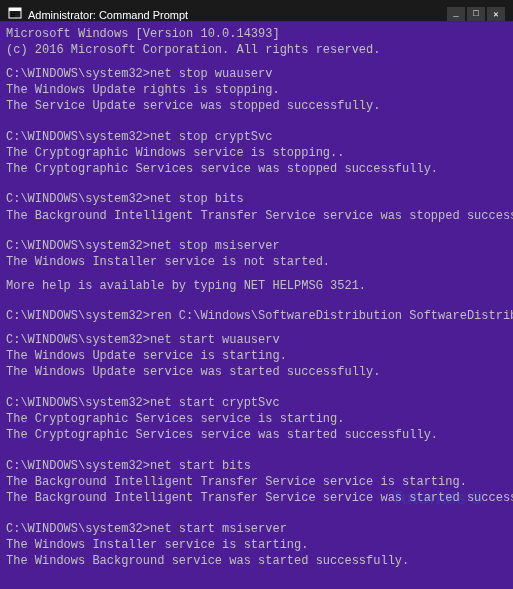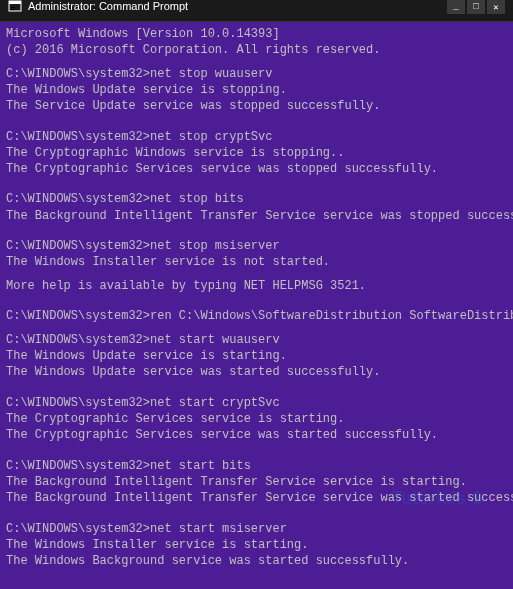--- a/index.html
+++ b/index.html
@@ -15,21 +15,21 @@
       font-family: 'Courier New', Courier, monospace;
       font-size: 12px;
       color: #c0c0c0;
       overflow: hidden;
     }
 
     .title-bar {
       background: #1a1a1a;
       height: 22px;
       display: flex;
-      align-items: flex-start;
+      align-items: flex-end;
       padding: 0 8px;
       gap: 6px;
       border-bottom: 1px solid #333;
     }
 
     .title-bar-icon {
       width: 14px;
       height: 14px;
       display: flex;
       align-items: center;
@@ -118,21 +118,21 @@
     <button class="title-btn close">✕</button>
   </div>
 </div>
 
 <div class="terminal-body">
   <div id="terminal-output">
       <span class="line">Microsoft Windows [Version 10.0.14393]</span>
       <span class="line">(c) 2016 Microsoft Corporation. All rights reserved.</span>
       <span class="line" style="line-height: 0.6;">&nbsp;</span>
       <span class="line">C:\WINDOWS\system32&gt;net stop wuauserv</span>
-      <span class="line">The Windows Update service is stopping.</span>
+      <span class="line">The Windows Update rights is stopping.</span>
       <span class="line">The Service Update service was stopped successfully.</span>
       <span class="line" style="line-height: 0.6;">&nbsp;</span>
       <span class="line" style="line-height: 0.6;">&nbsp;</span>
       <span class="line">C:\WINDOWS\system32&gt;net stop cryptSvc</span>
       <span class="line">The Cryptographic Windows service is stopping..</span>
       <span class="line">The Cryptographic Services service was stopped successfully.</span>
       <span class="line" style="line-height: 0.6;">&nbsp;</span>
       <span class="line" style="line-height: 0.6;">&nbsp;</span>
       <span class="line">C:\WINDOWS\system32&gt;net stop bits</span>
       <span class="line">The Background Intelligent Transfer Service service was stopped successfully.</span>

